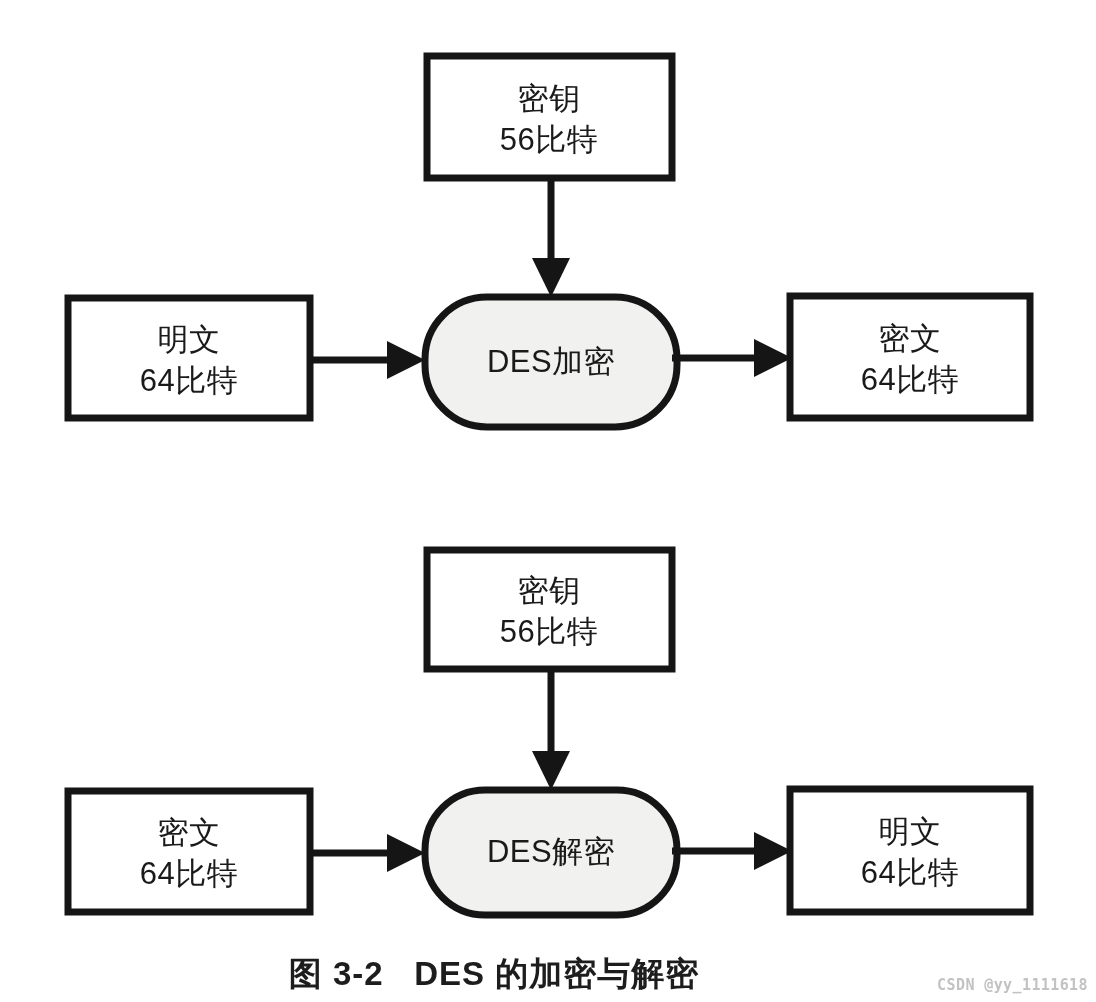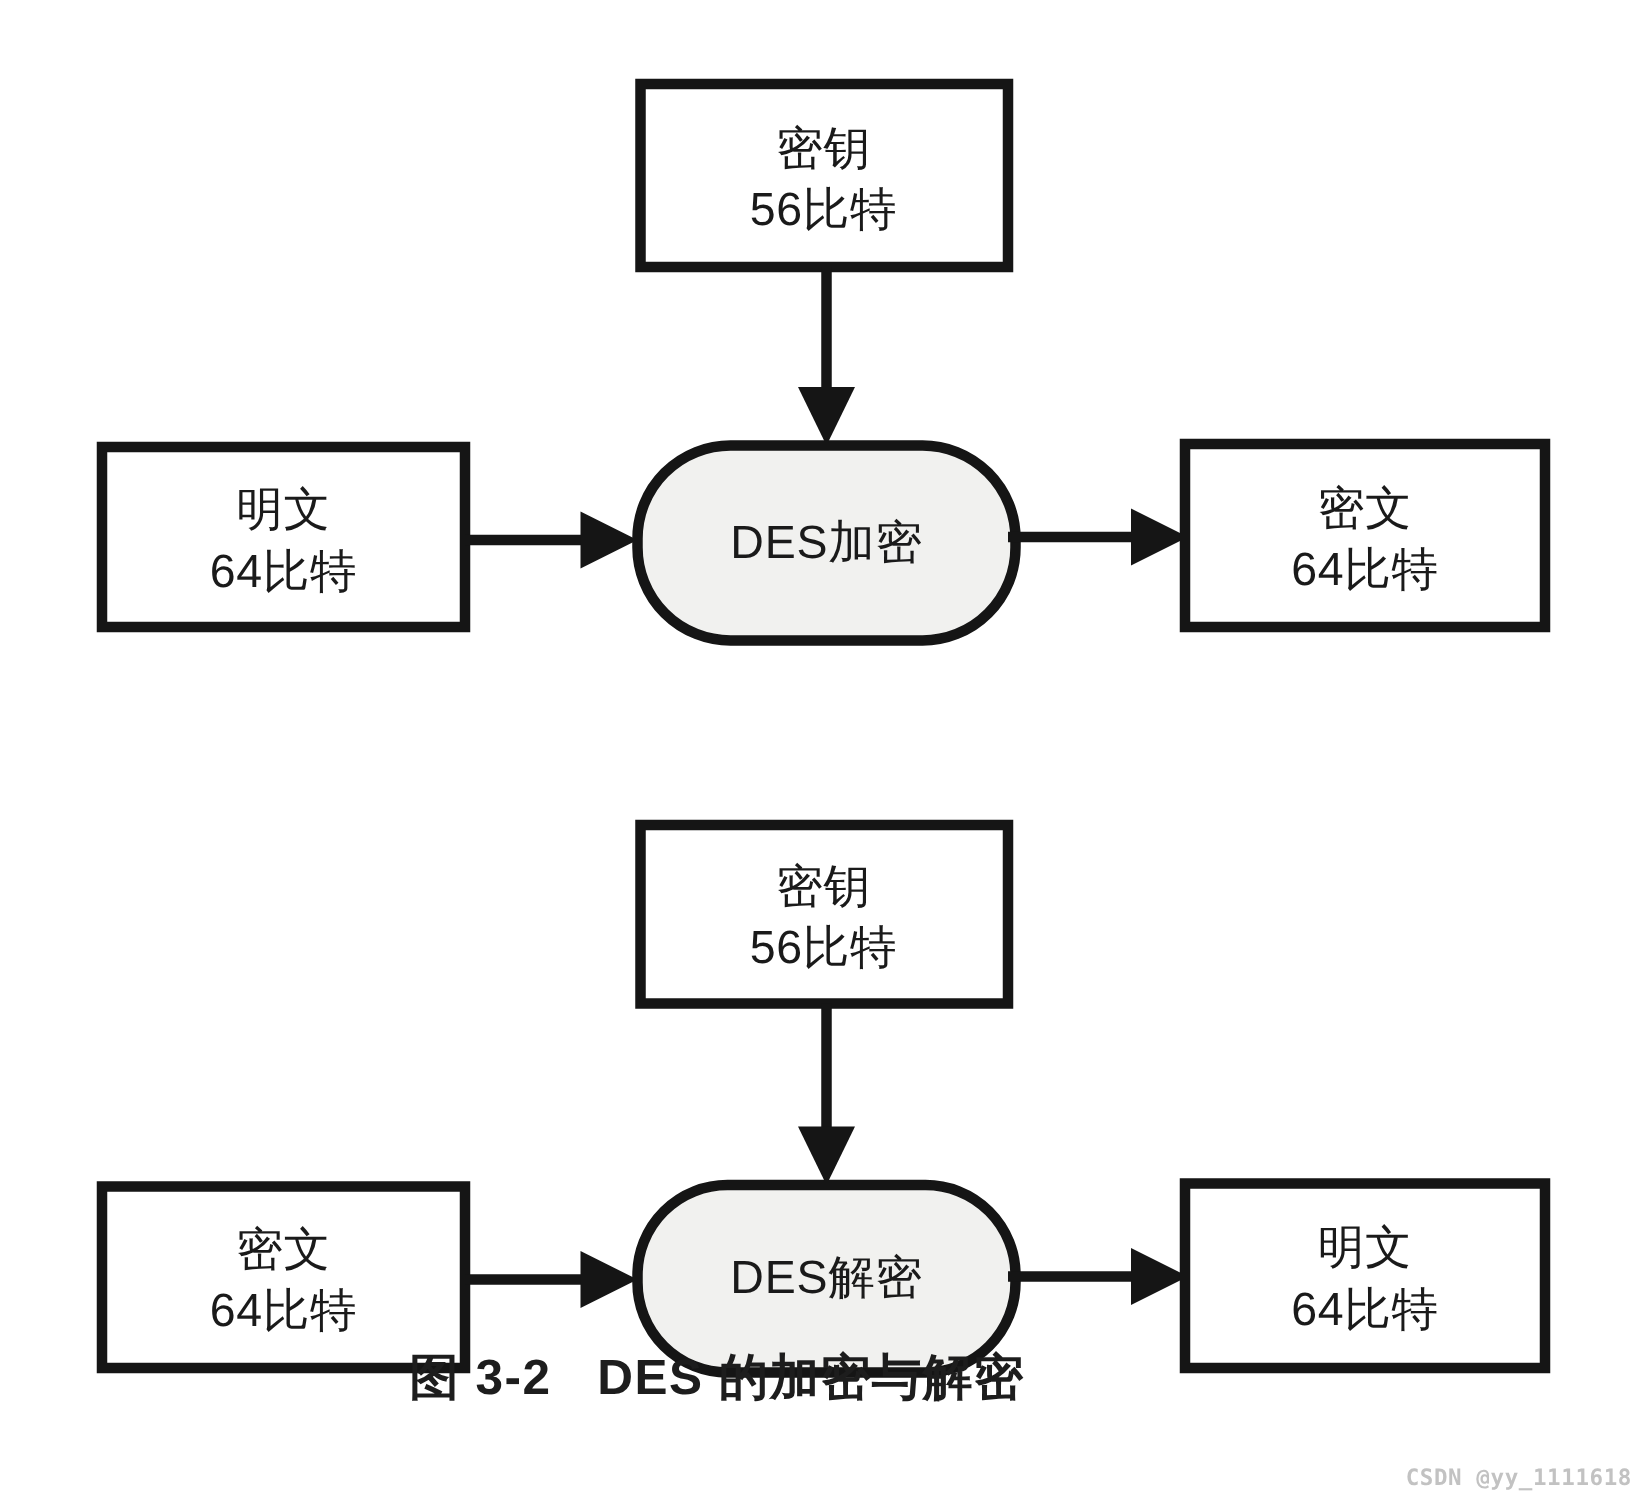--- a/index.html
+++ b/index.html
@@ -59,29 +59,30 @@
     font-family: "Liberation Sans", "DejaVu Sans", sans-serif;
     font-size: 31px;
     fill: #1a1a1a;
     text-anchor: middle;
     dominant-baseline: middle;
     letter-spacing: 0.5px;
   }
   .caption-text {
     position: absolute;
     left: 0;
-    top: 896px;
+    top: 952px;
     width: 956px;
     text-align: center;
     font-family: "Liberation Sans", "DejaVu Sans", sans-serif;
     font-size: 33px;
     font-weight: bold;
     color: #1d1d1d;
     letter-spacing: 1px;
     white-space: pre;
+    padding-left: 16px;
   }
   .watermark {
     position: absolute;
     right: 8px;
     bottom: 8px;
     font-family: "DejaVu Sans Mono", "Liberation Mono", monospace;
     font-size: 15px;
     color: #c2c2c2;
     letter-spacing: 0.4px;
     font-weight: bold;

